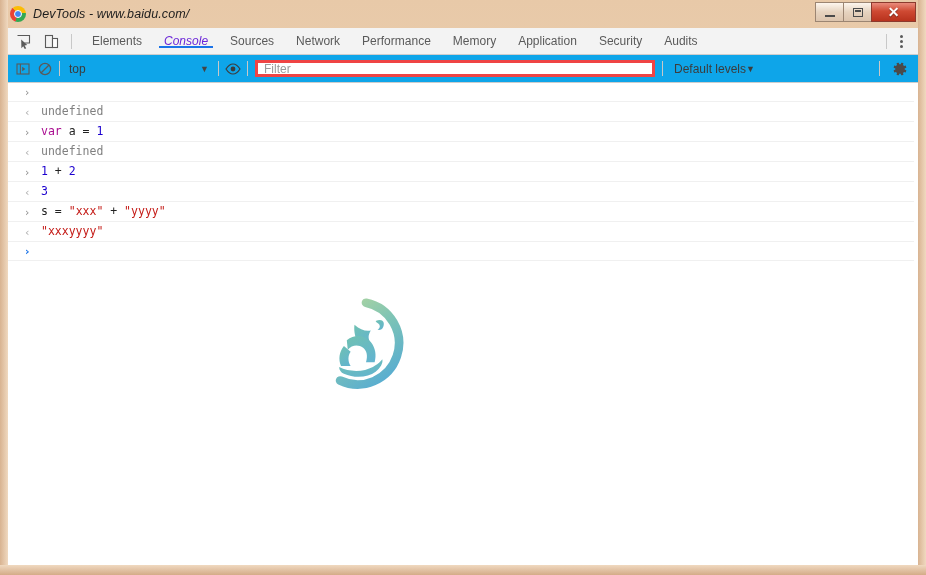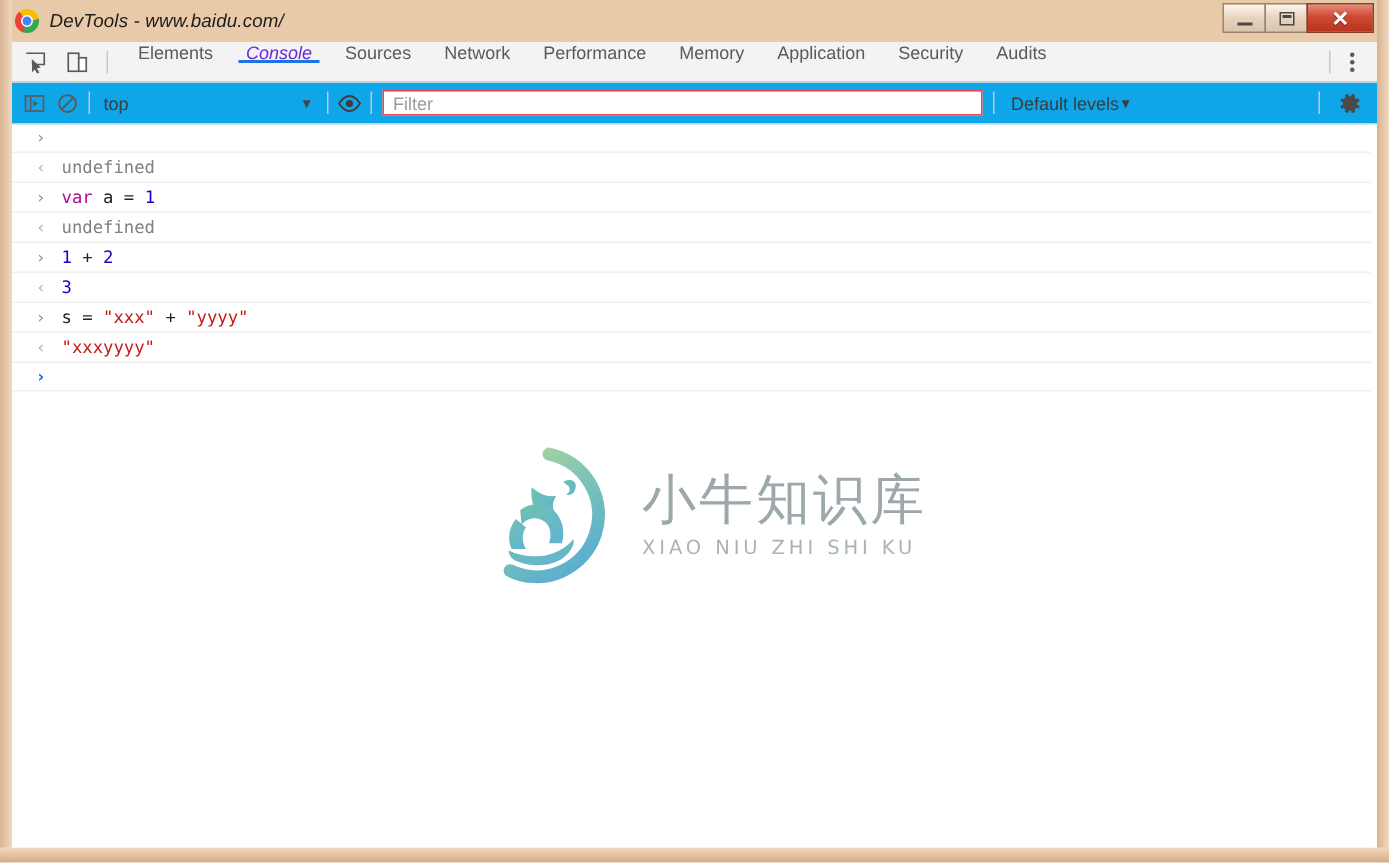--- a/index.html
+++ b/index.html
@@ -156,21 +156,21 @@
   }
   .sep-v {
     width: 1px;
     height: 15px;
     background: #c8c8c8;
     align-self: center;
     margin: 0 3px;
   }
   .tabs {
     display: flex;
-    align-items: flex-start;
+    align-items: center;
   }
   .tab {
     padding: 0 11px;
     display: flex;
     align-items: center;
     font-size: 12px;
     color: #5a5a5a;
     white-space: nowrap;
     position: relative;
     cursor: default;
@@ -227,21 +227,21 @@
   }
   .context-select .caret {
     margin-left: auto;
     font-size: 9px;
     color: #444;
   }
   .filter-input {
     flex: 1;
     height: 17px;
     margin: 0 4px;
-    border: 1px solid #ef4444;
+    border: 3px solid #ef4444;
     background: #ffffff;
     font-size: 12px;
     color: #3c3c3c;
     padding: 0 6px;
     box-sizing: border-box;
     font-family: "Liberation Sans", sans-serif;
     border-radius: 0;
     outline: none;
     max-width: 400px;
   }
@@ -523,24 +523,20 @@
               <stop offset="100%" stop-color="#63b4cf"></stop>
             </linearGradient>
           </defs>
           <path d="M50 7 A43 43 0 1 1 23 88" fill="none" stroke="url(#ringGrad)" stroke-width="9" stroke-linecap="round"></path>
           <path d="M38 30 c6 5 11 7 17 6 c-3 5 -3 9 0 13 c-5 -2 -9 -1 -12 2 c-4 -6 -6 -14 -5 -21 z" fill="url(#oxGrad)"></path>
           <path d="M60 26 c7 -3 10 1 8 6 c-1 3 -4 4 -6 3 c2 -1 3 -3 2 -5 c-1 -2 -3 -2 -4 -4 z" fill="url(#oxGrad)"></path>
           <path d="M30 46 c8 -6 18 -6 25 2 c5 6 6 14 4 21 l-9 0 c2 -6 1 -12 -3 -15 c-5 -4 -12 -3 -16 2 z" fill="url(#oxGrad)"></path>
           <path d="M27 52 c-5 6 -6 14 -3 21 l10 0 c-3 -5 -3 -11 0 -15 z" fill="url(#oxGrad)"></path>
           <path d="M22 74 c8 4 18 5 27 3 c8 -2 14 -6 18 -11 c1 4 -2 9 -7 13 c-8 6 -22 7 -33 2 c-3 -1 -5 -4 -5 -7 z" fill="url(#oxGrad)"></path>
         </svg>
-        <div class="wm-text">
-          <div class="wm-cn">小牛知识库</div>
-          <div class="wm-en">XIAO NIU ZHI SHI KU</div>
-        </div>
       </div>
 
       <div class="log-row">
         <span class="arrow input">›</span>
       </div>
 
 
       <div class="log-row">
         <span class="arrow output">‹</span>
         <span class="content tok-grey">undefined</span>

